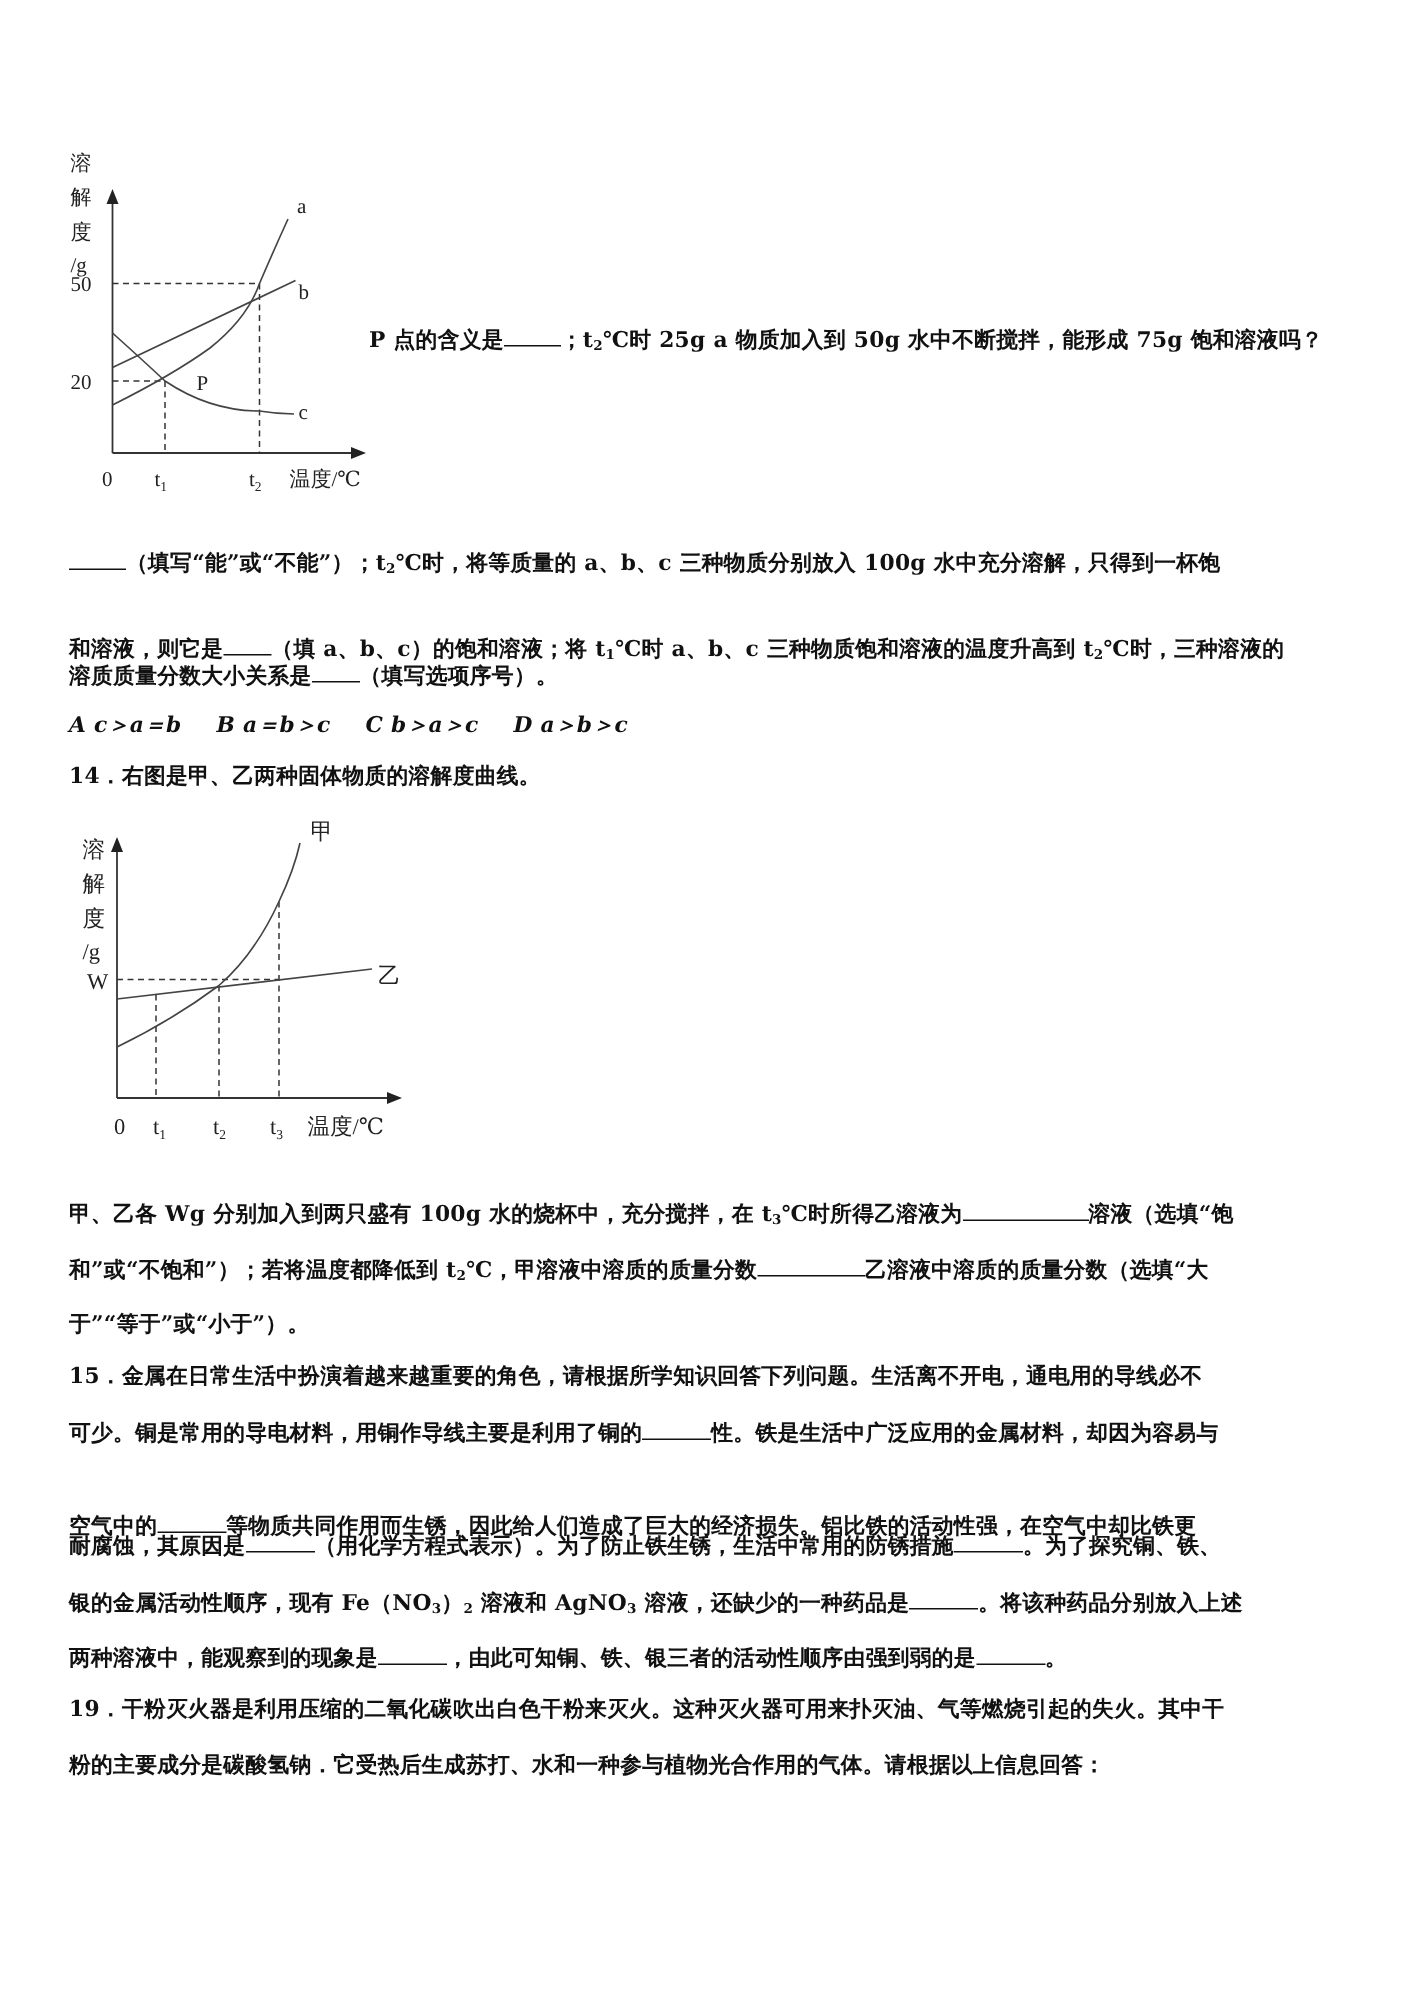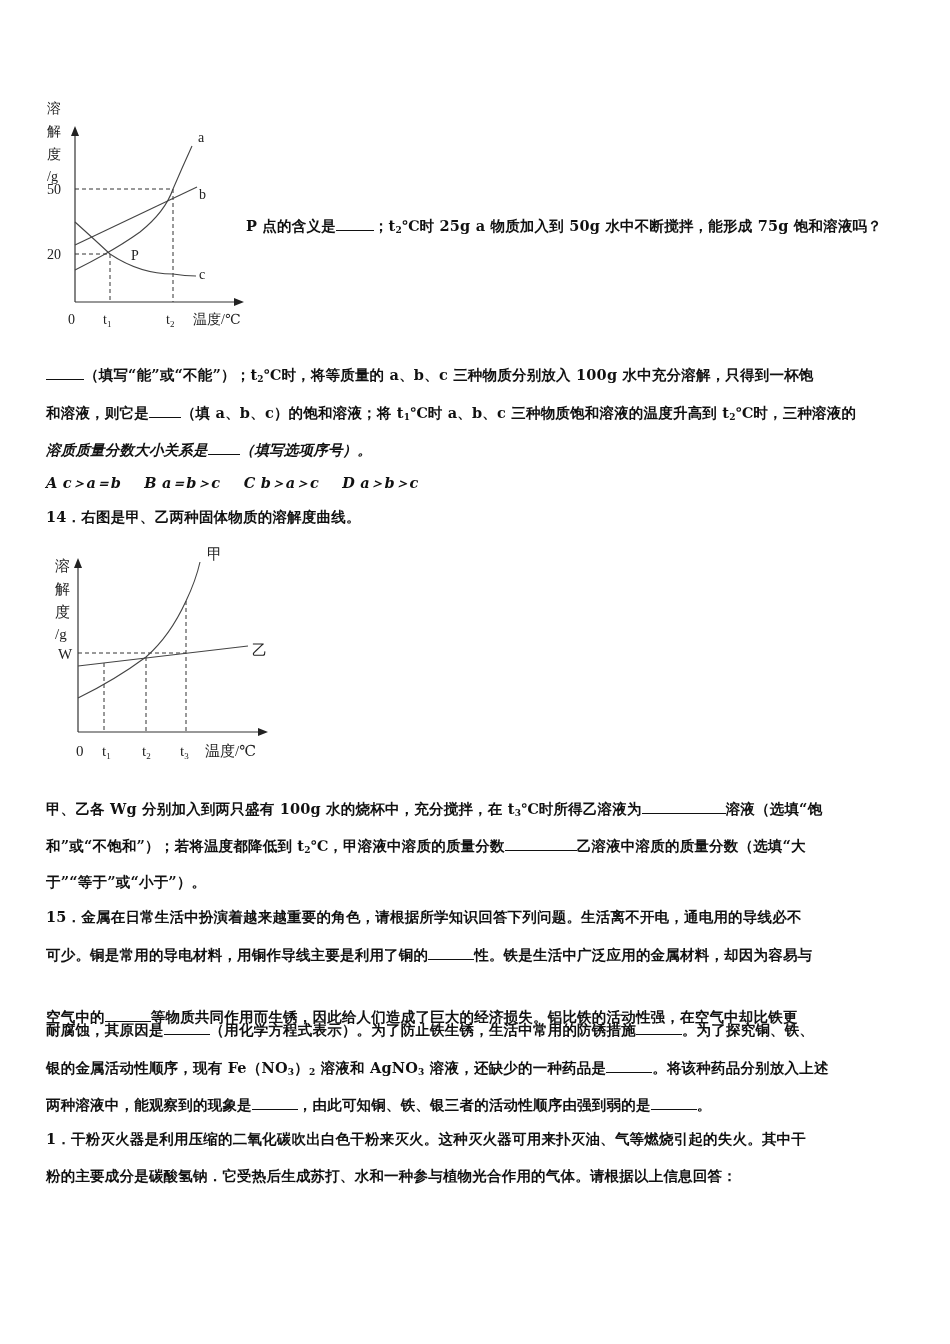--- a/index.html
+++ b/index.html
@@ -51,24 +51,24 @@
     <text x="131" y="260">P</text>
   </g>
 </svg>
 
 <div class="line" style="top:216px;left:246px;">
   <span>P 点的含义是</span><span class="blank b5"></span><span>；t</span><span class="sub">2</span><span>℃时 25g a 物质加入到 50g 水中不断搅拌，能形成 75g 饱和溶液吗？</span>
 </div>
 <div class="line" style="top:365px;">
   <span class="blank b5"></span><span>（填写“能”或“不能”）；t</span><span class="sub">2</span><span>℃时，将等质量的 a、b、c 三种物质分别放入 100g 水中充分溶解，只得到一杯饱</span>
 </div>
-<div class="line" style="top:403px;">
+<div class="line" style="top:422px;">
   <span>和溶液，则它是</span><span class="blank b4"></span><span>（填 a、b、c）的饱和溶液；将 t</span><span class="sub">1</span><span>℃时 a、b、c 三种物质饱和溶液的温度升高到 t</span><span class="sub">2</span><span>℃时，三种溶液的</span>
 </div>
-<div class="line" style="top:440px;font-style:italic;">
+<div class="line" style="top:440px;">
   <span>溶质质量分数大小关系是</span><span class="blank b4"></span><span>（填写选项序号）。</span>
 </div>
 <div class="line opts" style="top:474px;font-style:italic;">
   <span>A c＞a＝b</span>
   <span>B a＝b＞c</span>
   <span>C b＞a＞c</span>
   <span>D a＞b＞c</span>
 </div>
 
 <div class="line" style="top:508px;">14．右图是甲、乙两种固体物质的溶解度曲线。</div>
@@ -124,14 +124,14 @@
 <div class="line" style="top:1020px;">
   <span>耐腐蚀，其原因是</span><span class="blank b6"></span><span>（用化学方程式表示）。为了防止铁生锈，生活中常用的防锈措施</span><span class="blank b6"></span><span>。为了探究铜、铁、</span>
 </div>
 <div class="line" style="top:1058px;">
   <span>银的金属活动性顺序，现有 Fe（NO</span><span class="sub">3</span><span>）</span><span class="sub">2</span><span> 溶液和 AgNO</span><span class="sub">3</span><span> 溶液，还缺少的一种药品是</span><span class="blank b6"></span><span>。将该种药品分别放入上述</span>
 </div>
 <div class="line" style="top:1095px;">
   <span>两种溶液中，能观察到的现象是</span><span class="blank b6"></span><span>，由此可知铜、铁、银三者的活动性顺序由强到弱的是</span><span class="blank b6"></span><span>。</span>
 </div>
 
-<div class="line" style="top:1130px;">1．干粉灭火器是利用压缩的二氧化碳吹出白色干粉来灭火。这种灭火器可用来扑灭油、气等燃烧引起的失火。其中干</div>
+<div class="line" style="top:1130px;">19．干粉灭火器是利用压缩的二氧化碳吹出白色干粉来灭火。这种灭火器可用来扑灭油、气等燃烧引起的失火。其中干</div>
 <div class="line" style="top:1167px;text-align:center;">粉的主要成分是碳酸氢钠．它受热后生成苏打、水和一种参与植物光合作用的气体。请根据以上信息回答：</div>
 
 </body></html>

